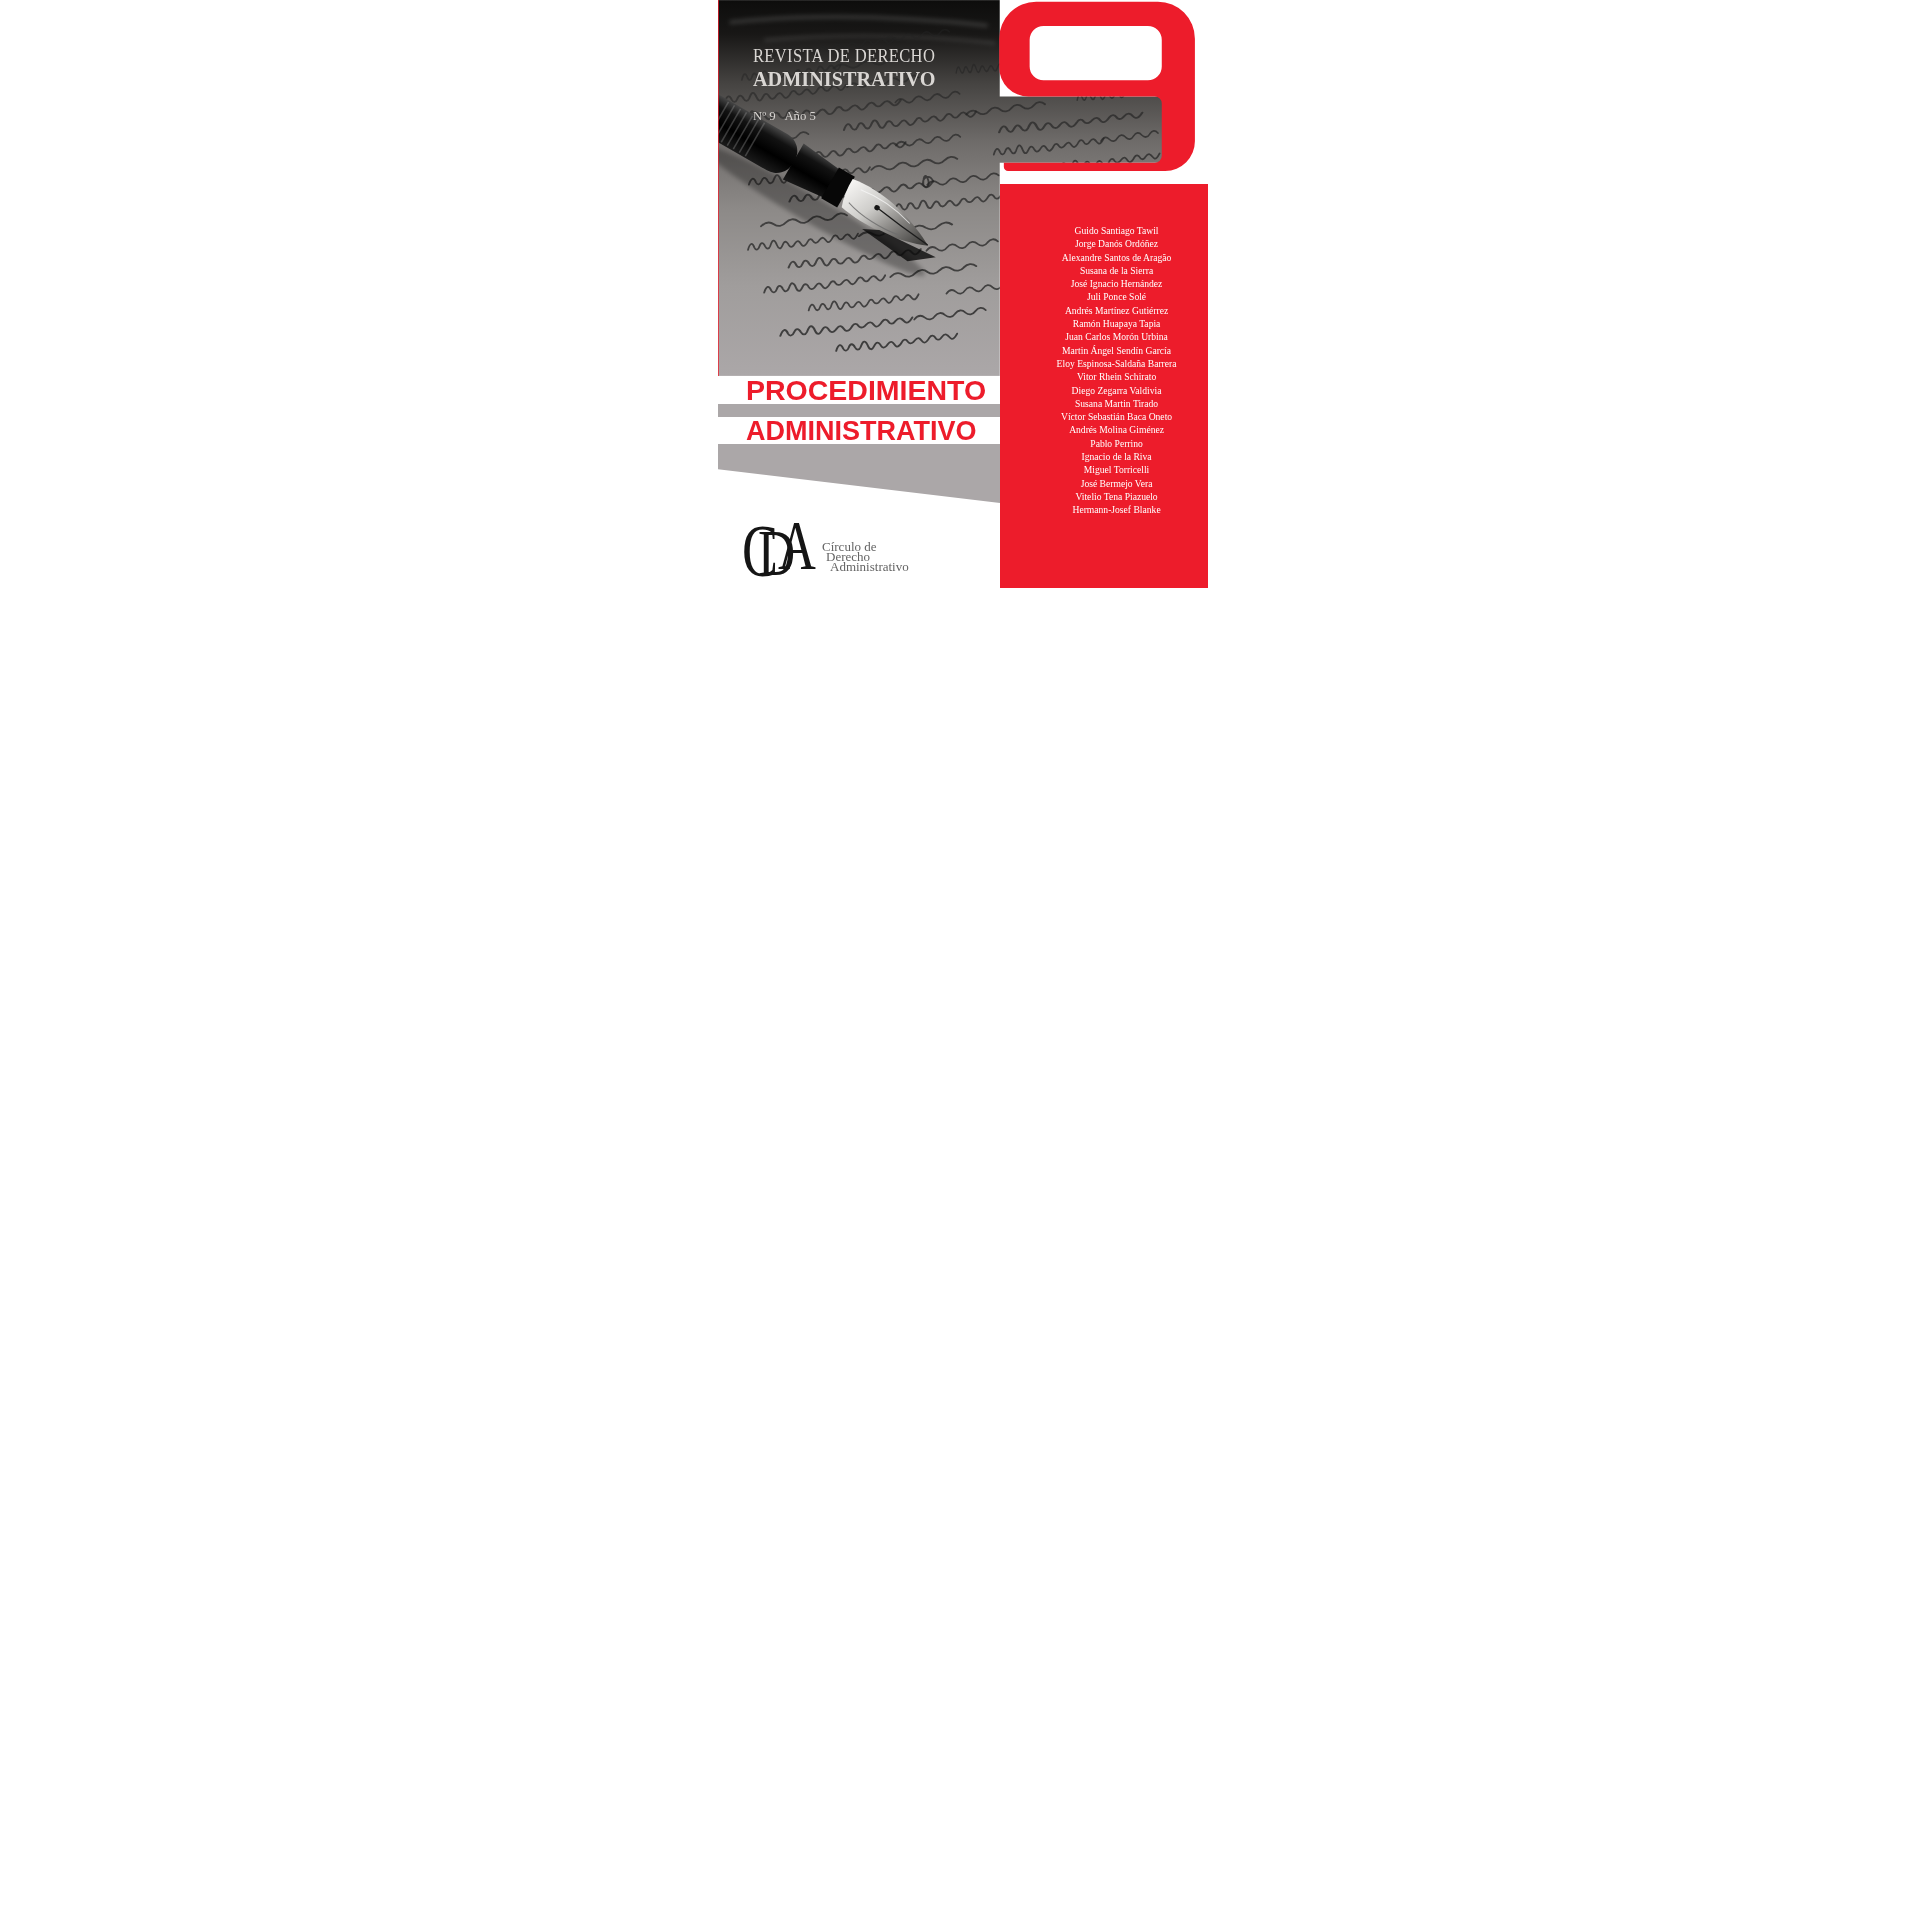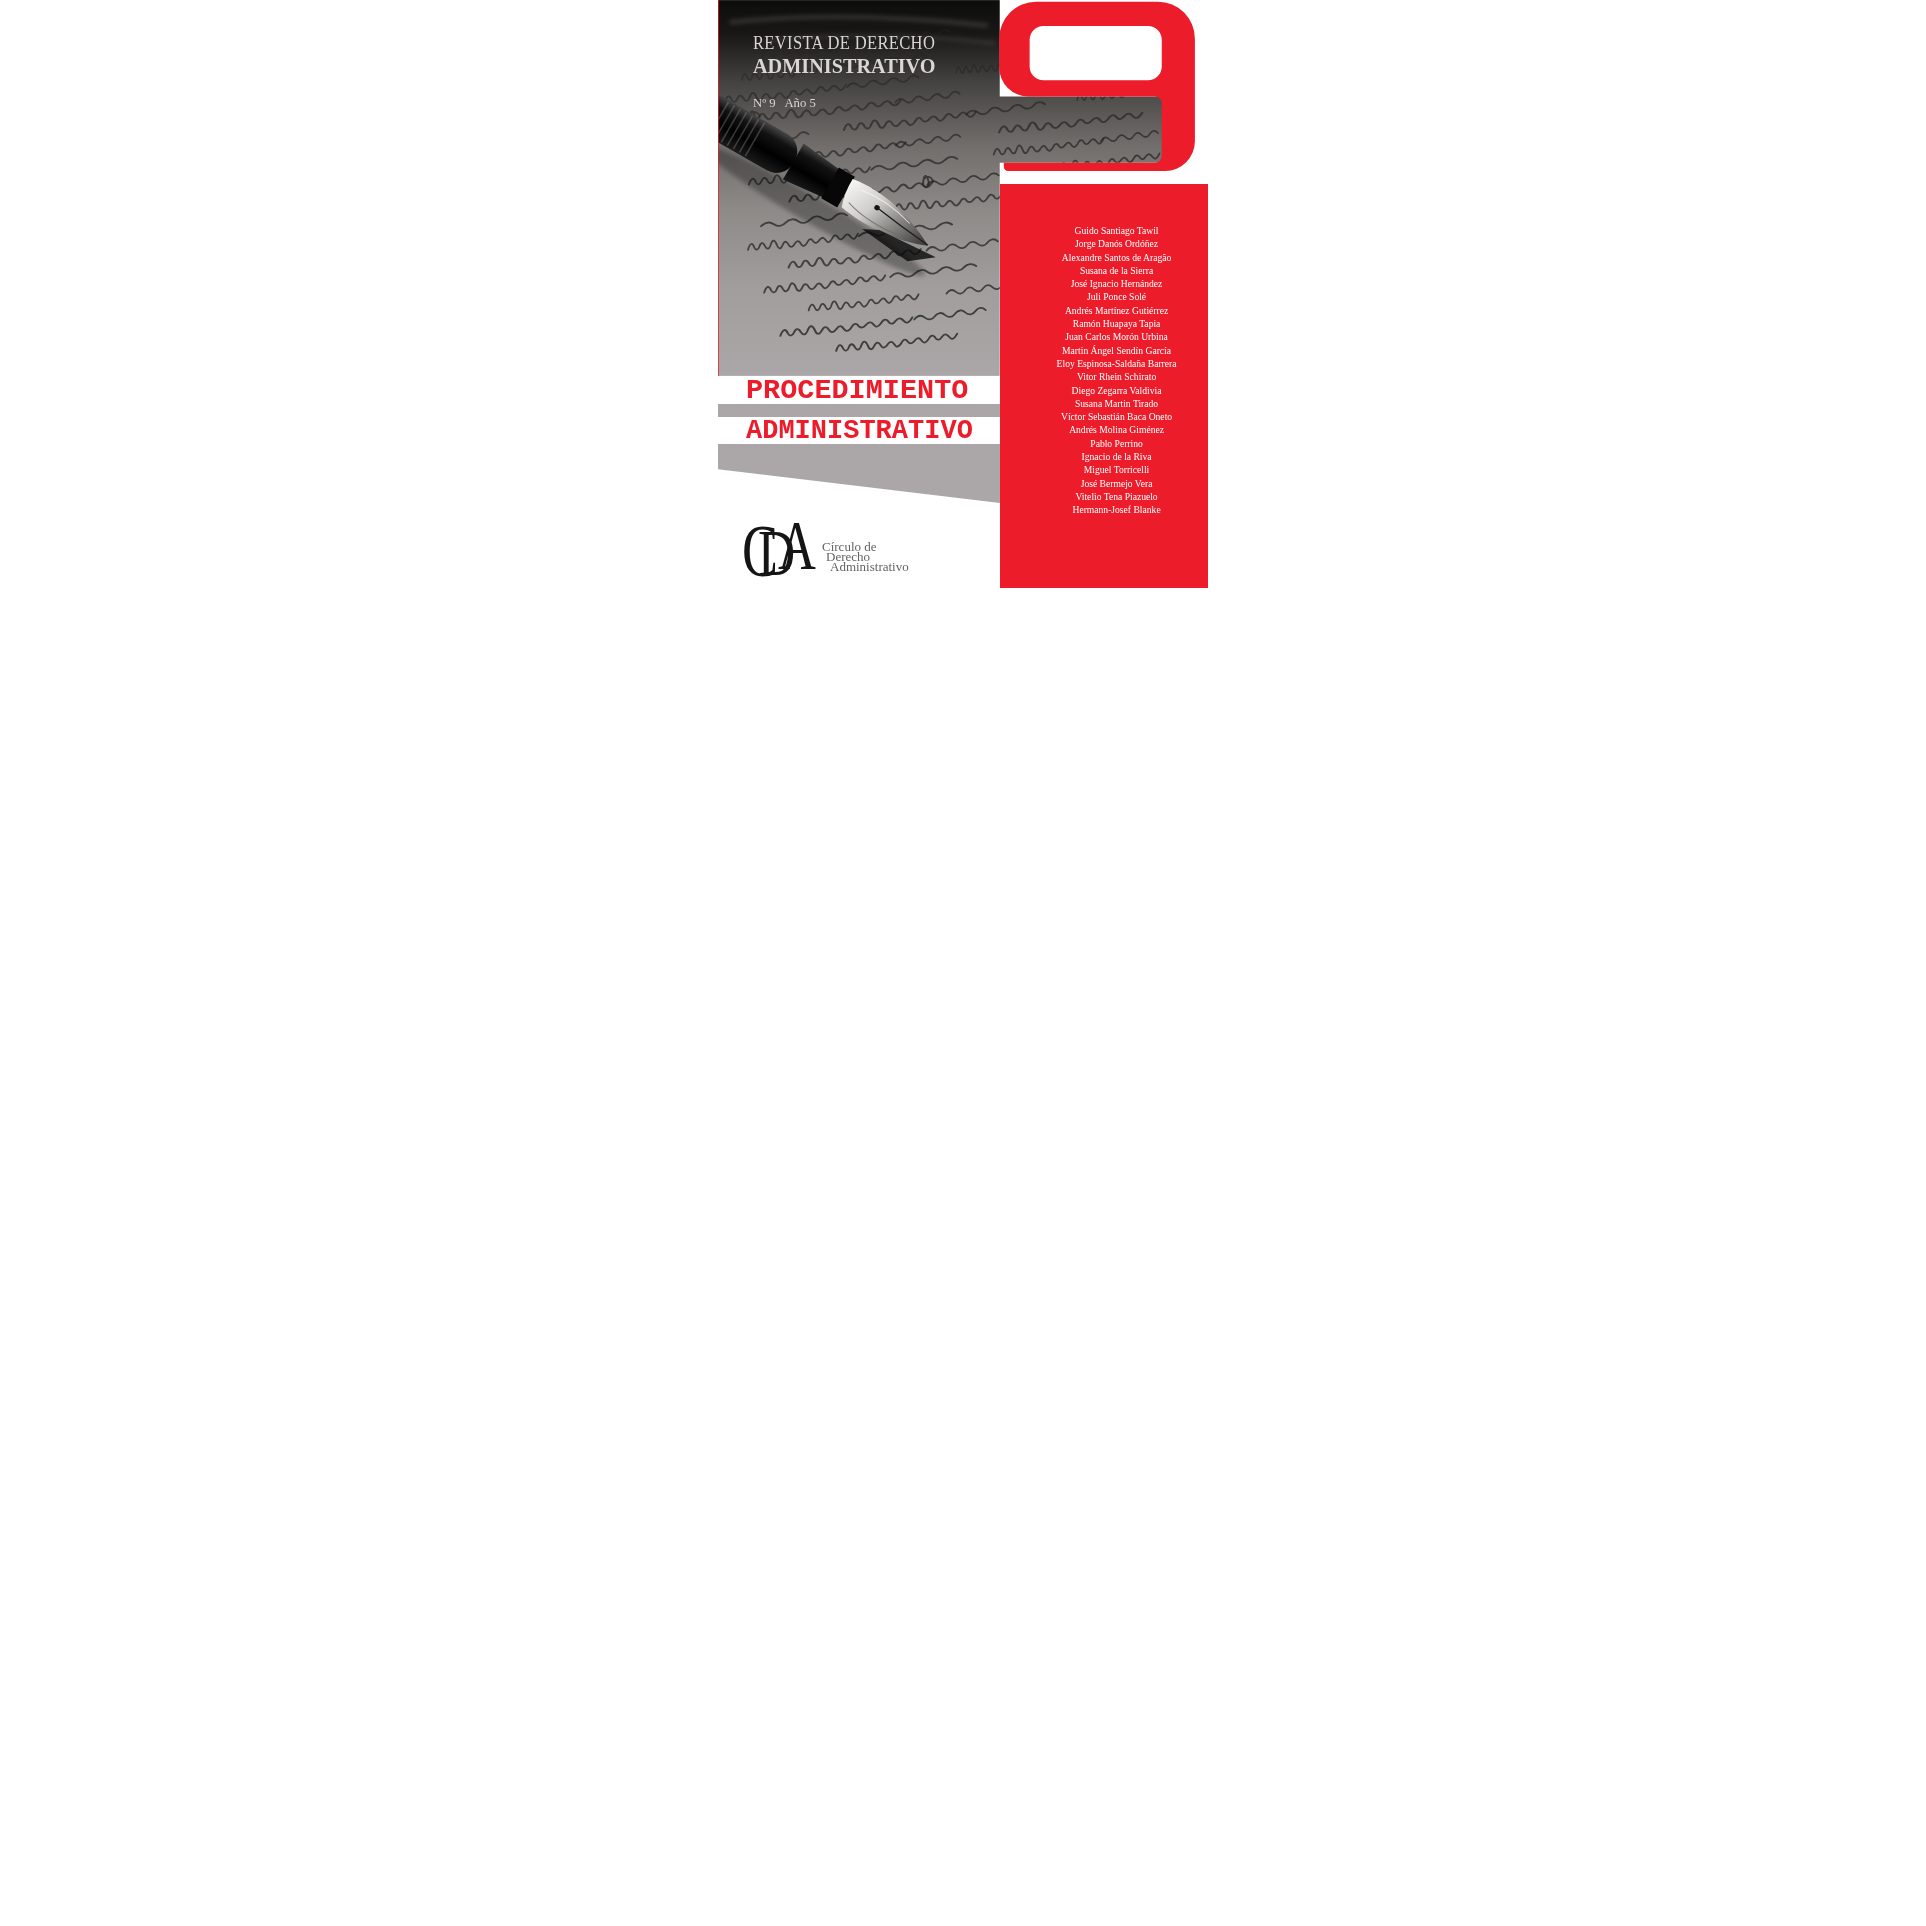--- a/index.html
+++ b/index.html
@@ -2,30 +2,30 @@
 <html style="font-size:6.2px"><head>
 <meta charset="utf-8">
 <style>
   html,body{margin:0;padding:0;background:#ffffff;}
   .cover{position:relative;width:490px;height:588px;margin:0 auto;background:#ffffff;overflow:hidden;
          font-family:"Liberation Serif",serif;}
   svg{display:block;}
   .abs{position:absolute;}
 
   
-  .masthead{position:absolute;left:35px;top:32px;color:#D9D6D3;}
+  .masthead{position:absolute;left:35px;top:45px;color:#D9D6D3;}
   .masthead-l1{font-size:19px;line-height:21px;letter-spacing:0.4px;transform:scaleX(.87);transform-origin:left top;white-space:nowrap;}
   .masthead-l2{font-size:22px;line-height:23px;font-weight:bold;transform:scaleX(.92);transform-origin:left top;margin-top:0.8px;white-space:nowrap;}
   .masthead-issue{font-size:12.7px;line-height:14px;margin-top:19px;white-space:pre;}
 
   
   .band{position:absolute;left:0;width:282px;background:#ffffff;overflow:hidden;}
   .band1{top:376px;height:28px;}
   .band2{top:417px;height:27px;}
-  .band .hl{position:absolute;left:28px;top:0;color:#ED1C2B;font-family:Liberation Mono, monospace;font-weight:bold;white-space:nowrap;}
+  .band .hl{position:absolute;left:28px;top:0;color:#ED1C2B;font-family:Liberation Sans, sans-serif;font-weight:bold;white-space:nowrap;}
   .band1 .hl{font-size:28.5px;line-height:29px;}
   .band2 .hl{font-size:27px;line-height:28px;}
   .grayband{position:absolute;left:0;width:282px;background:#ABA7A8;}
   .gray1{top:404px;height:13px;}
   .gray2{top:444px;height:59px;clip-path:polygon(0 0,100% 0,100% 100%,0 43%);}
 
   
   .panel{position:absolute;left:282px;top:184px;width:208px;height:404px;background:#ED1C2B;}
   .authors{list-style:none;margin:0;padding:40px 3.9px 0 29px;text-align:center;}
   .authors li{color:#ffffff;font-size:9.6px;line-height:13.3px;white-space:nowrap;}

